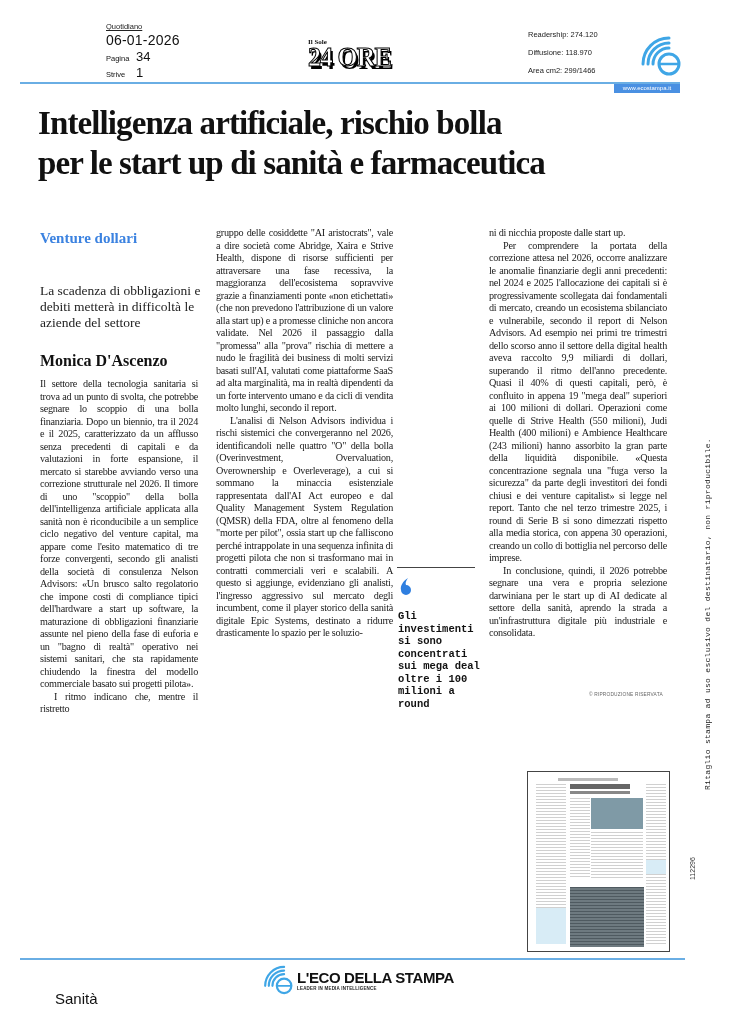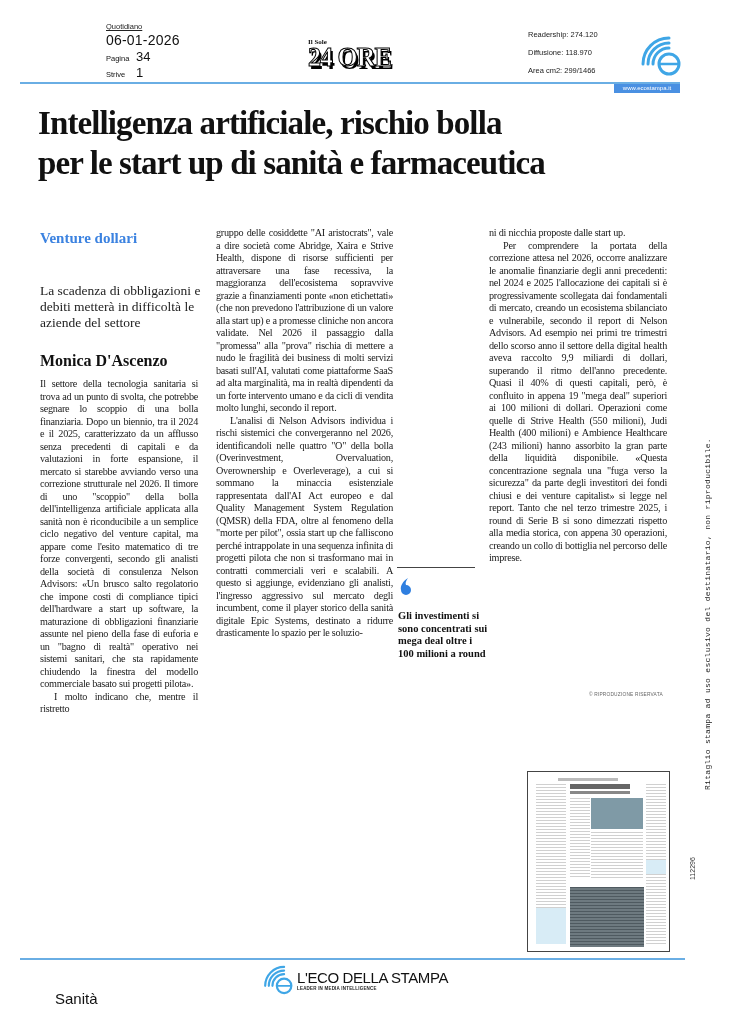--- a/index.html
+++ b/index.html
@@ -41,35 +41,35 @@
   .summary { position: absolute; left: 40px; top: 283px; width: 170px; font-family: "Liberation Serif", serif; font-size: 13.5px; line-height: 16px; color: #222; }
   .author { position: absolute; left: 40px; top: 352px; font-family: "Liberation Serif", serif; font-weight: bold; font-size: 16px; }
 
   .col1 { left: 40px; top: 378px; width: 158px; }
   .col2 { left: 216px; top: 227px; width: 177px; }
   .col3 { left: 489px; top: 227px; width: 178px; }
 
   
   .pq-rule { position: absolute; left: 397px; top: 567px; width: 78px; height: 1px; background: #444; }
   .pq-mark { position: absolute; left: 399px; top: 578px; width: 14px; height: 18px; }
-  .pullquote { position: absolute; left: 398px; top: 610px; width: 90px; font-family: Liberation Serif, serif; font-weight: bold; font-size: 10.5px; line-height: 12.5px; color: #111; }
+  .pullquote { position: absolute; left: 398px; top: 610px; width: 90px; font-family: Liberation Mono, monospace; font-weight: bold; font-size: 10.5px; line-height: 12.5px; color: #111; }
 
   .copyright { position: absolute; left: 589px; top: 692px; font-size: 4.8px; color: #666; letter-spacing: 0.2px; }
 
   .vertical-note { position: absolute; left: 703px; top: 790px; transform: rotate(-90deg); transform-origin: 0 0; white-space: nowrap;
     font-family: "Liberation Mono", monospace; font-size: 8px; color: #222; letter-spacing: 0.3px; }
 
   
   .thumb { position: absolute; left: 527px; top: 771px; width: 143px; height: 181px; border: 1.5px solid #444; background: #fff; overflow: hidden; }
   .thumb .t { position: absolute; background: #ccc; }
   .thumb-id { position: absolute; left: 689px; top: 880px; transform: rotate(-90deg); transform-origin: 0 0; font-size: 7px; color: #333; white-space: nowrap; }
 
   .rule-bottom { position: absolute; left: 20px; top: 958px; width: 665px; height: 1.5px; background: #6aaee4; }
   .footer-logo { position: absolute; left: 263px; top: 964px; display: flex; align-items: center; }
-  .footer-logo .txt1 { font-family: "Liberation Sans", sans-serif; font-weight: normal; font-size: 15px; letter-spacing: -0.4px; color: #111; }
+  .footer-logo .txt1 { font-family: "Liberation Sans", sans-serif; font-weight: bold; font-size: 15px; letter-spacing: -0.4px; color: #111; }
   .footer-logo .txt2 { font-size: 4.5px; font-weight: bold; color: #222; letter-spacing: 0.2px; }
   .section-label { position: absolute; left: 55px; top: 990px; font-size: 15px; color: #111; }
 </style>
 </head>
 <body>
 
 <div class="hdr-left">
   <div class="lbl-quot">Quotidiano</div>
   <div class="date">06-01-2026</div>
   <div class="row">
@@ -109,31 +109,32 @@
   <div>Intelligenza artificiale, rischio bolla</div>
   <div>per le start up di sanità e farmaceutica</div>
 </h1>
 
 <div class="kicker">Venture dollari</div>
 <div class="summary">La scadenza di obbligazioni e debiti metterà in difficoltà le aziende del settore</div>
 <div class="author">Monica D'Ascenzo</div>
 
 <div class="col col1">
   <p>Il settore della tecnologia sanitaria si trova ad un punto di svolta, che potrebbe segnare lo scoppio di una bolla finanziaria. Dopo un biennio, tra il 2024 e il 2025, caratterizzato da un afflusso senza precedenti di capitali e da valutazioni in forte espansione, il mercato si starebbe avviando verso una correzione strutturale nel 2026. Il timore di uno "scoppio" della bolla dell'intelligenza artificiale applicata alla sanità non è riconducibile a un semplice ciclo negativo del venture capital, ma appare come l'esito matematico di tre forze convergenti, secondo gli analisti della società di consulenza Nelson Advisors: «Un brusco salto regolatorio che impone costi di compliance tipici dell'hardware a start up software, la maturazione di obbligazioni finanziarie assunte nel pieno della fase di euforia e un "bagno di realtà" operativo nei sistemi sanitari, che sta rapidamente chiudendo la finestra del modello commerciale basato sui progetti pilota».</p>
-  <p class="ind">I molto indicano che, mentre il ristretto</p>
+  <p class="ind">I ritmo indicano che, mentre il ristretto</p>
 </div>
 
 <div class="col col2">
   <p>gruppo delle cosiddette "AI aristocrats", vale a dire società come Abridge, Xaira e Strive Health, dispone di risorse sufficienti per attraversare una fase recessiva, la maggioranza dell'ecosistema sopravvive grazie a finanziamenti ponte «non etichettati» (che non prevedono l'attribuzione di un valore alla start up) e a promesse cliniche non ancora validate. Nel 2026 il passaggio dalla "promessa" alla "prova" rischia di mettere a nudo le fragilità dei business di molti servizi basati sull'AI, valutati come piattaforme SaaS ad alta marginalità, ma in realtà dipendenti da un forte intervento umano e da cicli di vendita molto lunghi, secondo il report.</p>
   <p class="ind">L'analisi di Nelson Advisors individua i rischi sistemici che convergeranno nel 2026, identificandoli nelle quattro "O" della bolla (Overinvestment, Overvaluation, Overownership e Overleverage), a cui si sommano la minaccia esistenziale rappresentata dall'AI Act europeo e dal Quality Management System Regulation (QMSR) della FDA, oltre al fenomeno della "morte per pilot", ossia start up che falliscono perché intrappolate in una sequenza infinita di progetti pilota che non si trasformano mai in contratti commerciali veri e scalabili. A questo si aggiunge, evidenziano gli analisti, l'ingresso aggressivo sul mercato degli incumbent, come il player storico della sanità digitale Epic Systems, destinato a ridurre drasticamente lo spazio per le soluzio-</p>
 </div>
 
 <div class="col col3">
   <p>ni di nicchia proposte dalle start up.</p>
   <p class="ind">Per comprendere la portata della correzione attesa nel 2026, occorre analizzare le anomalie finanziarie degli anni precedenti: nel 2024 e 2025 l'allocazione dei capitali si è progressivamente scollegata dai fondamentali di mercato, creando un ecosistema sbilanciato e vulnerabile, secondo il report di Nelson Advisors. Ad esempio nei primi tre trimestri dello scorso anno il settore della digital health aveva raccolto 9,9 miliardi di dollari, superando il ritmo dell'anno precedente. Quasi il 40% di questi capitali, però, è confluito in appena 19 "mega deal" superiori ai 100 milioni di dollari. Operazioni come quelle di Strive Health (550 milioni), Judi Health (400 milioni) e Ambience Healthcare (243 milioni) hanno assorbito la gran parte della liquidità disponibile. «Questa concentrazione segnala una "fuga verso la sicurezza" da parte degli investitori dei fondi chiusi e dei venture capitalist» si legge nel report. Tanto che nel terzo trimestre 2025, i round di Serie B si sono dimezzati rispetto alla media storica, con appena 30 operazioni, creando un collo di bottiglia nel percorso delle imprese.</p>
+  <p class="ind">In conclusione, quindi, il 2026 potrebbe segnare una vera e propria selezione darwiniana per le start up di AI dedicate al settore della sanità, aprendo la strada a un'infrastruttura digitale più industriale e consolidata.</p>
 </div>
 
 <div class="pq-rule"></div>
 <svg class="pq-mark" viewBox="0 0 14 18">
   <path d="M9 0 C4 3 1 8 2 12 A5 5 0 1 0 7 7 C6 5 7 3 9 0 Z" fill="#2f7fe0"></path>
 </svg>
 <div class="pullquote">Gli investimenti si sono concentrati sui mega deal oltre i 100 milioni a round</div>
 
 <div class="copyright">© RIPRODUZIONE RISERVATA</div>
 

